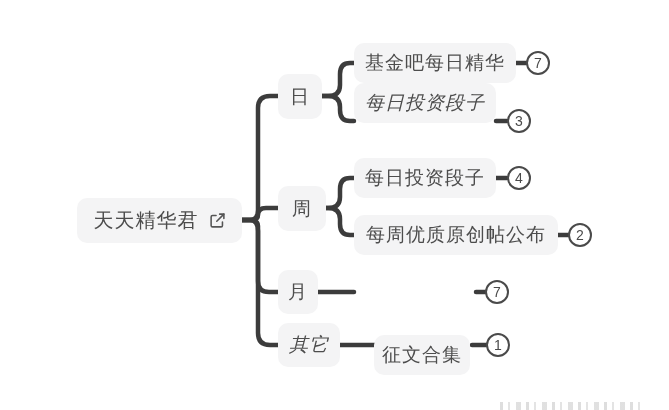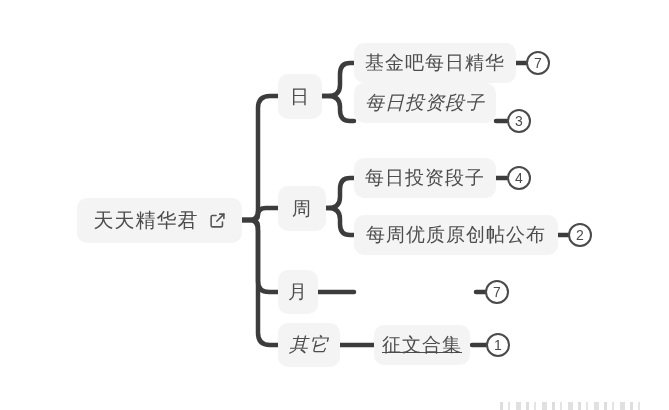--- a/index.html
+++ b/index.html
@@ -92,21 +92,21 @@
   </div>
   <div class="node" style="left:354px; top:83px; width:142px; height:40px;font-style:italic;">
     <span>每日投资段子</span>
   </div>
   <div class="node" style="left:354px; top:158px; width:142px; height:40px;">
     <span>每日投资段子</span>
   </div>
   <div class="node" style="left:354px; top:215px; width:204px; height:40px;">
     <span>每周优质原创帖公布</span>
   </div>
-  <div class="node" style="left:374px; top:325px; width:96px; height:40px;text-decoration:underline;">
+  <div class="node" style="left:374px; top:335px; width:96px; height:40px;">
     <span>征文合集</span>
   </div>
 
   <div class="badge" style="left:526px; top:51px;">7</div>
   <div class="badge" style="left:507px; top:109px;">3</div>
   <div class="badge" style="left:507px; top:166px;">4</div>
   <div class="badge" style="left:568px; top:223px;">2</div>
   <div class="badge" style="left:485px; top:280px;">7</div>
   <div class="badge" style="left:486px; top:333px;">1</div>
 

